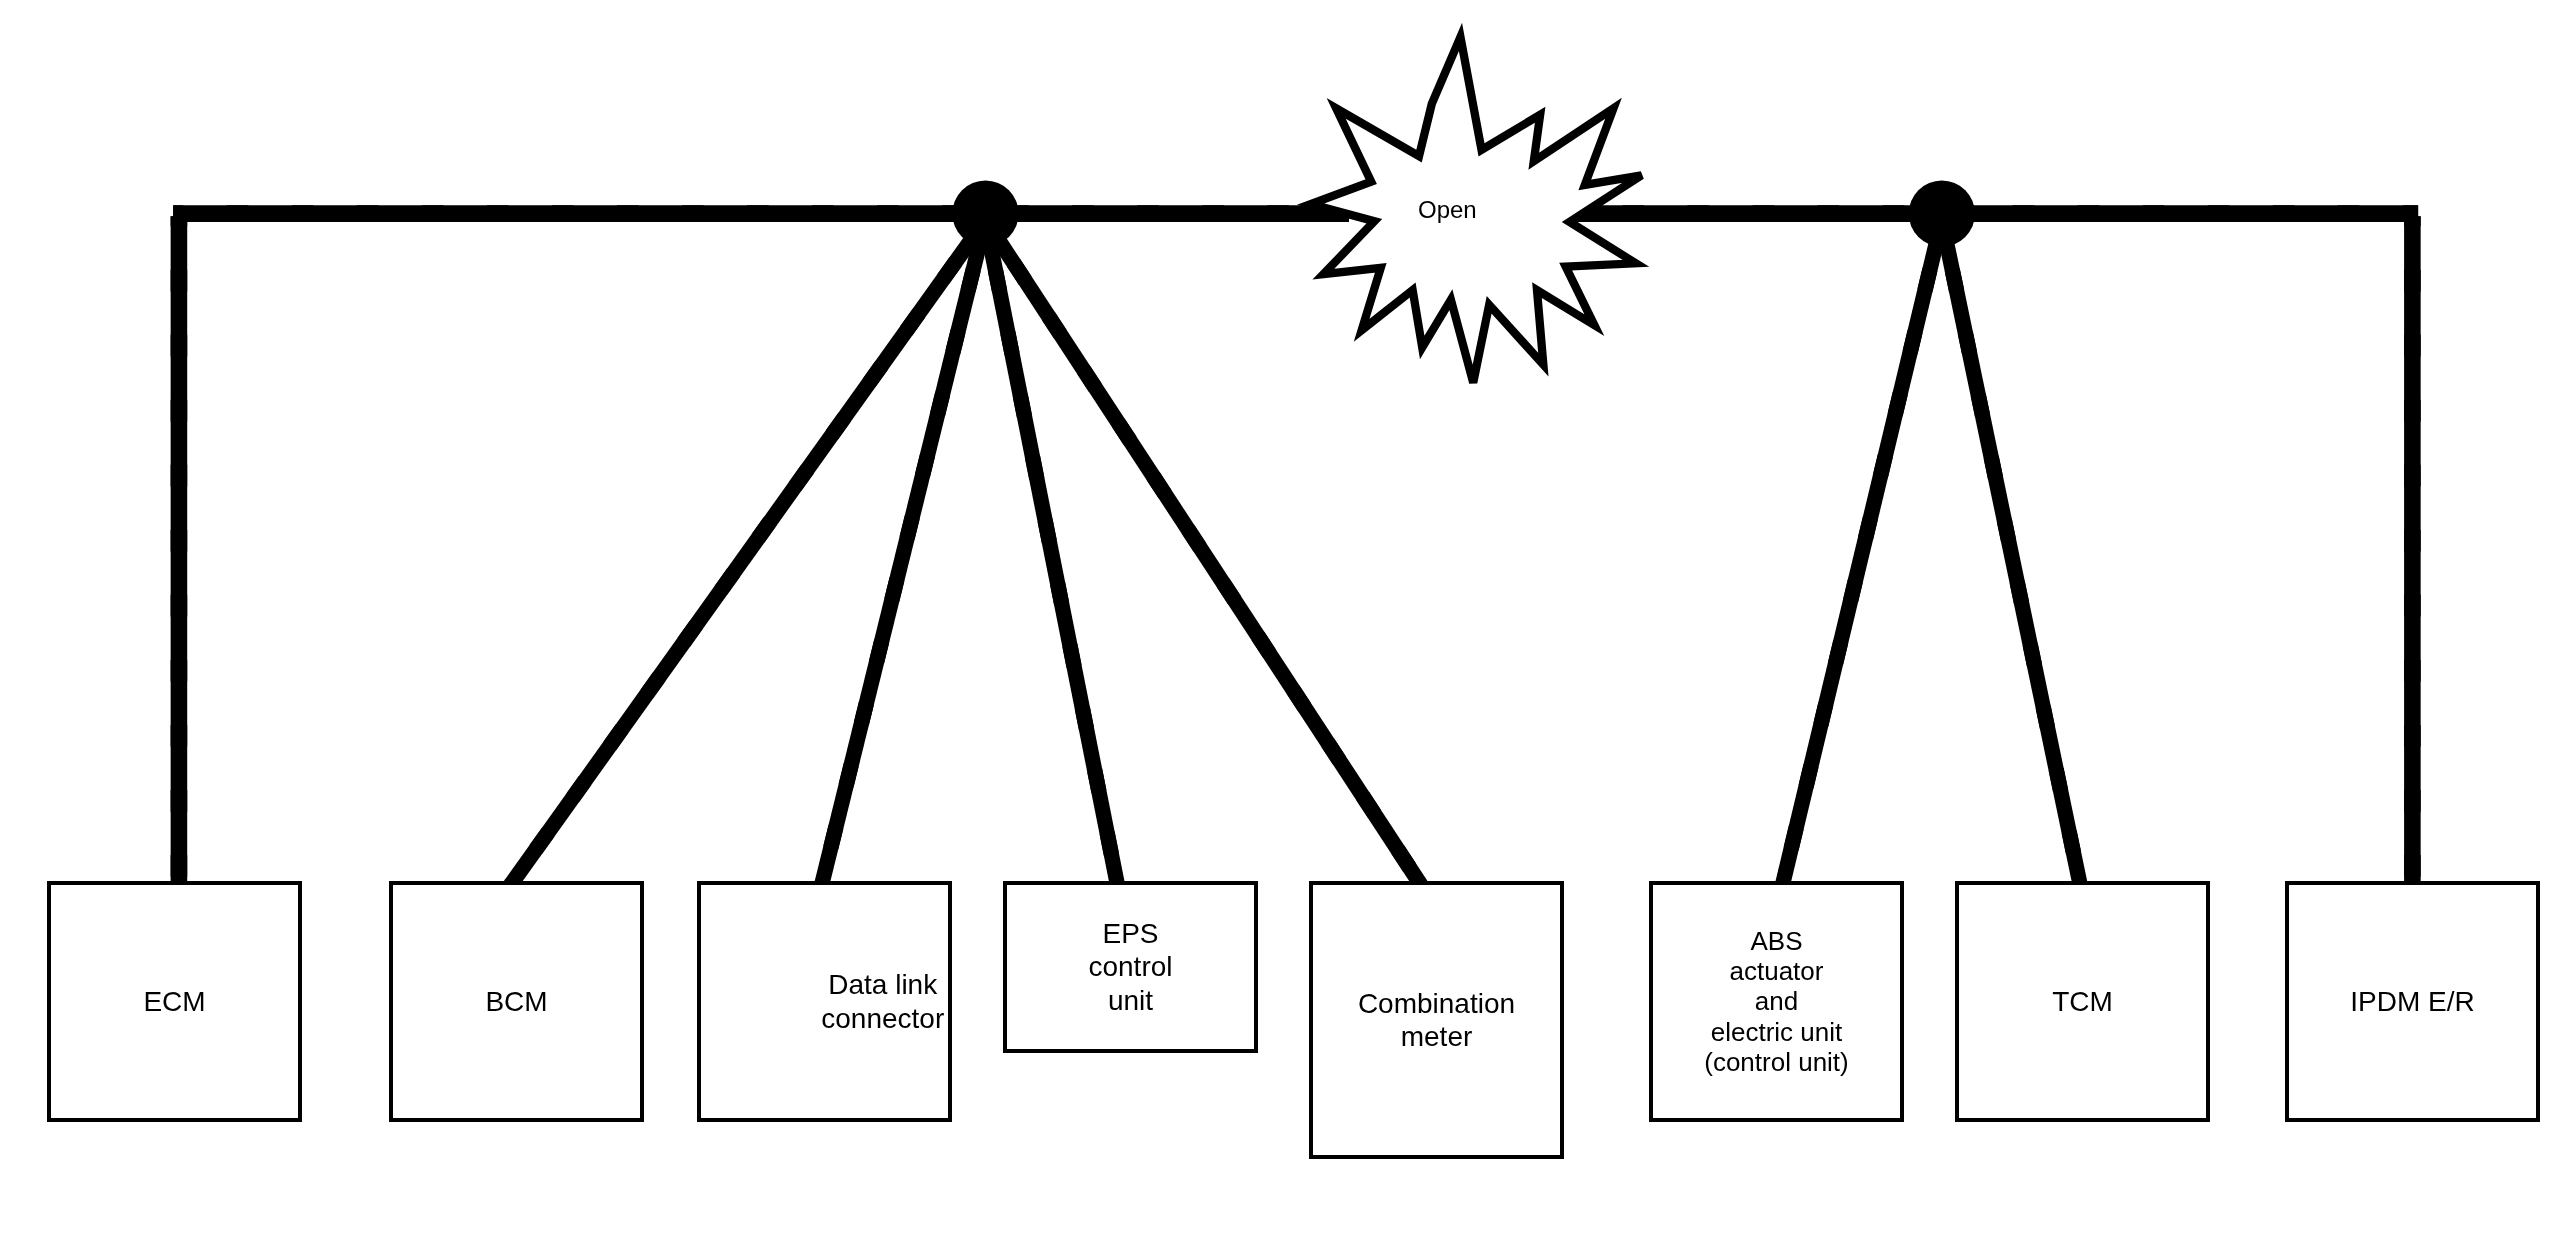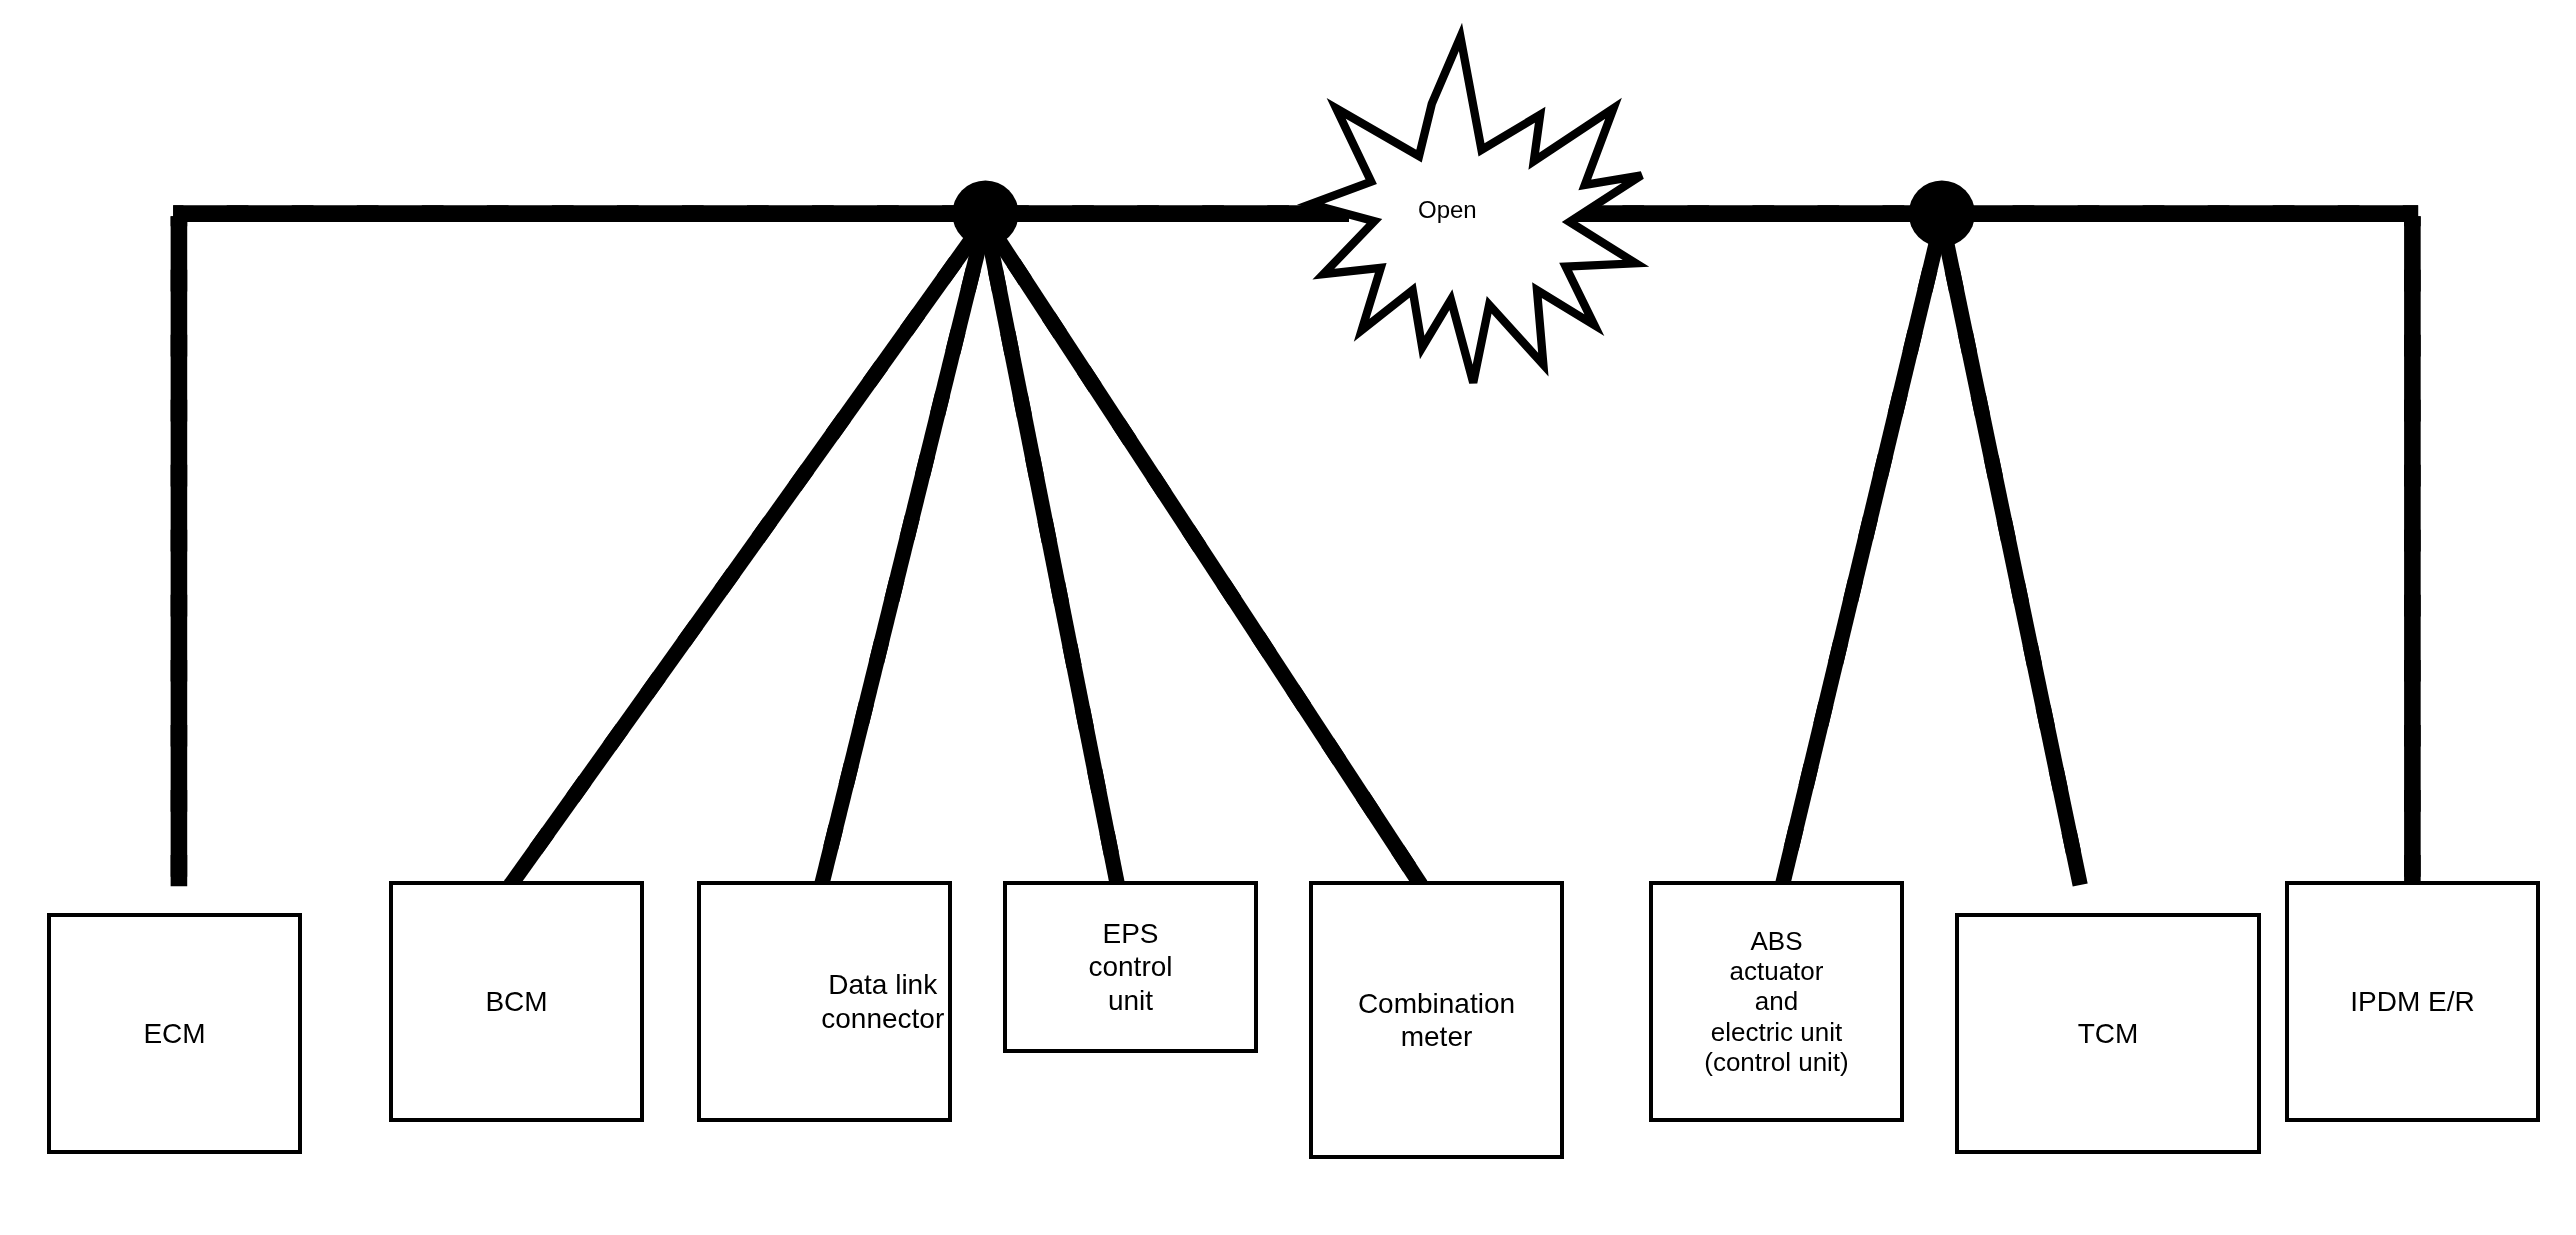--- a/index.html
+++ b/index.html
@@ -89,21 +89,21 @@
     </g>
 
     <circle cx="1545" cy="335" r="52" fill="#000000"></circle>
     <circle cx="3045" cy="335" r="52" fill="#000000"></circle>
 
     <polygon points="2290,58 2323,235 2415,180 2405,253 2530,170 2485,290 2574,275 2461,348 2565,413 2455,418 2500,510 2410,455 2420,572 2335,478 2310,600 2275,470 2230,545 2215,455 2135,518 2165,420 2075,430 2155,347 2055,320 2150,285 2095,170 2225,245 2245,163" fill="#ffffff" stroke="#000000" stroke-width="13" stroke-linejoin="miter"></polygon>
   </svg>
 
   <div class="burst-label" style="left:1418px;top:196px;">Open</div>
 
-  <div class="node-box" style="left:47px;top:881px;width:255px;height:241px;margin-top:32px;">
+  <div class="node-box" style="left:47px;top:881px;width:255px;height:241px;">
     <span class="node-label">ECM</span>
   </div>
 
   <div class="node-box" style="left:389px;top:881px;width:255px;height:241px;">
     <span class="node-label">BCM</span>
   </div>
 
   <div class="node-box" style="left:697px;top:881px;width:255px;height:241px;justify-content:flex-end;">
     <span class="node-label">Data link
 connector</span>
@@ -121,21 +121,21 @@
   </div>
 
   <div class="node-box" style="left:1649px;top:881px;width:255px;height:241px;justify-content:center;">
     <span class="node-label" style="font-size:26px;line-height:1.16;">ABS
 actuator
 and
 electric unit
 (control unit)</span>
   </div>
 
-  <div class="node-box" style="left:1955px;top:881px;width:306px;height:241px;margin-top:32px;">
+  <div class="node-box" style="left:1955px;top:881px;width:255px;height:241px;">
     <span class="node-label">TCM</span>
   </div>
 
   <div class="node-box" style="left:2285px;top:881px;width:255px;height:241px;text-align:center;">
     <span class="node-label">IPDM E/R</span>
   </div>
 
 </div>
 
 

